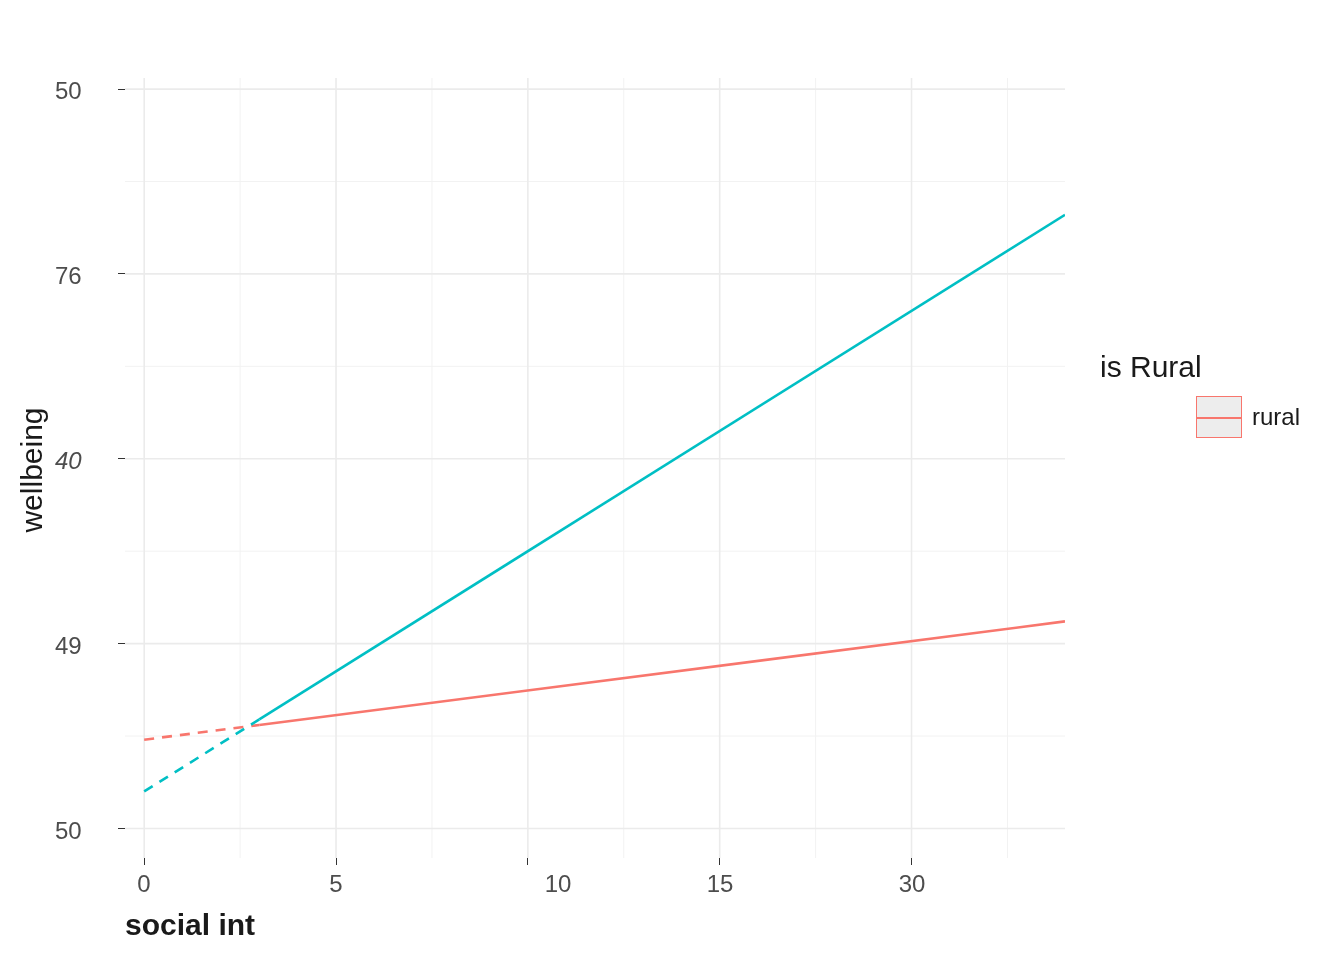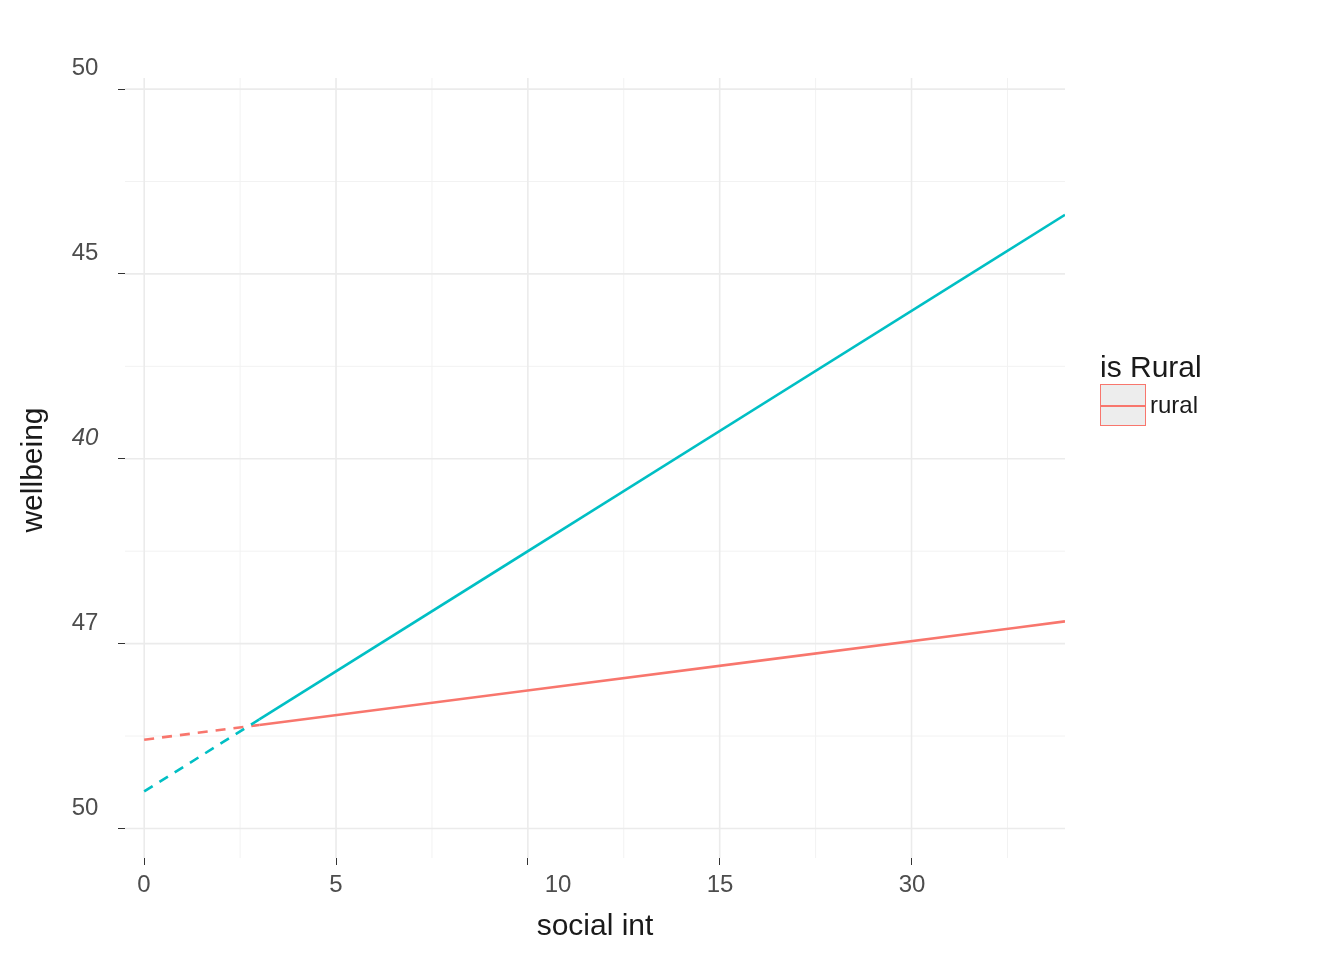--- a/index.html
+++ b/index.html
@@ -31,22 +31,23 @@
     width: 940px;
     height: 780px;
     background: #ffffff;
   }
   .panel svg { position:absolute; left:0; top:0; }
   .xlab {
     position:absolute;
     left: 125px;
     top: 908px;
     width: 940px;
-    text-align:center;
+    text-align:left;
     font-size: 30px;
+    font-weight: bold;
   }
   .ylab {
     position:absolute;
     left: 22px;
     top: 78px;
     width: 30px;
     height: 780px;
   }
   .ylab .ylab-text {
     position:absolute;
@@ -57,36 +58,38 @@
     transform: rotate(-90deg);
     transform-origin: center center;
     font-size: 30px;
   }
   .ticklabel {
     position:absolute;
     font-size: 24px;
     color: #4d4d4d;
   }
   .xt { top: 870px; width:60px; text-align:center; }
-  .yt { width:60px; text-align:center; }
+  .yt { width:60px; text-align:left;margin-top:24px; }
 
   .legend {
     position:absolute;
     left: 1100px;
     top: 350px;
     width: 200px;
   }
   .legend-title {
     font-size: 30px;
+    margin-bottom: 12px;
   }
   .legend-item {
     display:flex;
     align-items:center;
-    gap: 4px;
+    gap: 10px;
     margin-bottom: 2px;
+    justify-content: flex-end;
   }
   .legend-key {
     width: 44px;
     height: 40px;
     background: #ededed;
     border: 1px solid; 
     position:relative;
     flex: 0 0 44px;
   }
   .legend-key::after {
@@ -107,23 +110,23 @@
 <body>
 
 <div class="figure">
 
 
   <div class="ylab">
     <div class="ylab-text">wellbeing</div>
   </div>
 
   <div class="ticklabel yt" style="left:55px; top:53px;">50</div>
-  <div class="ticklabel yt" style="left:55px; top:238px;">45</div>
+  <div class="ticklabel yt" style="left:55px; top:238px;">76</div>
   <div class="ticklabel yt" style="left:55px; top:423px;font-style:italic;">40</div>
-  <div class="ticklabel yt" style="left:55px; top:608px;">47</div>
+  <div class="ticklabel yt" style="left:55px; top:608px;">49</div>
   <div class="ticklabel yt" style="left:55px; top:793px;">50</div>
 
   <div class="ticklabel xt" style="left:114px;">0</div>
   <div class="ticklabel xt" style="left:306px;">5</div>
   <div class="ticklabel xt" style="left:528px;">10</div>
   <div class="ticklabel xt" style="left:690px;">15</div>
   <div class="ticklabel xt" style="left:882px;">30</div>
 
   <div class="xlab">social int</div>
 

